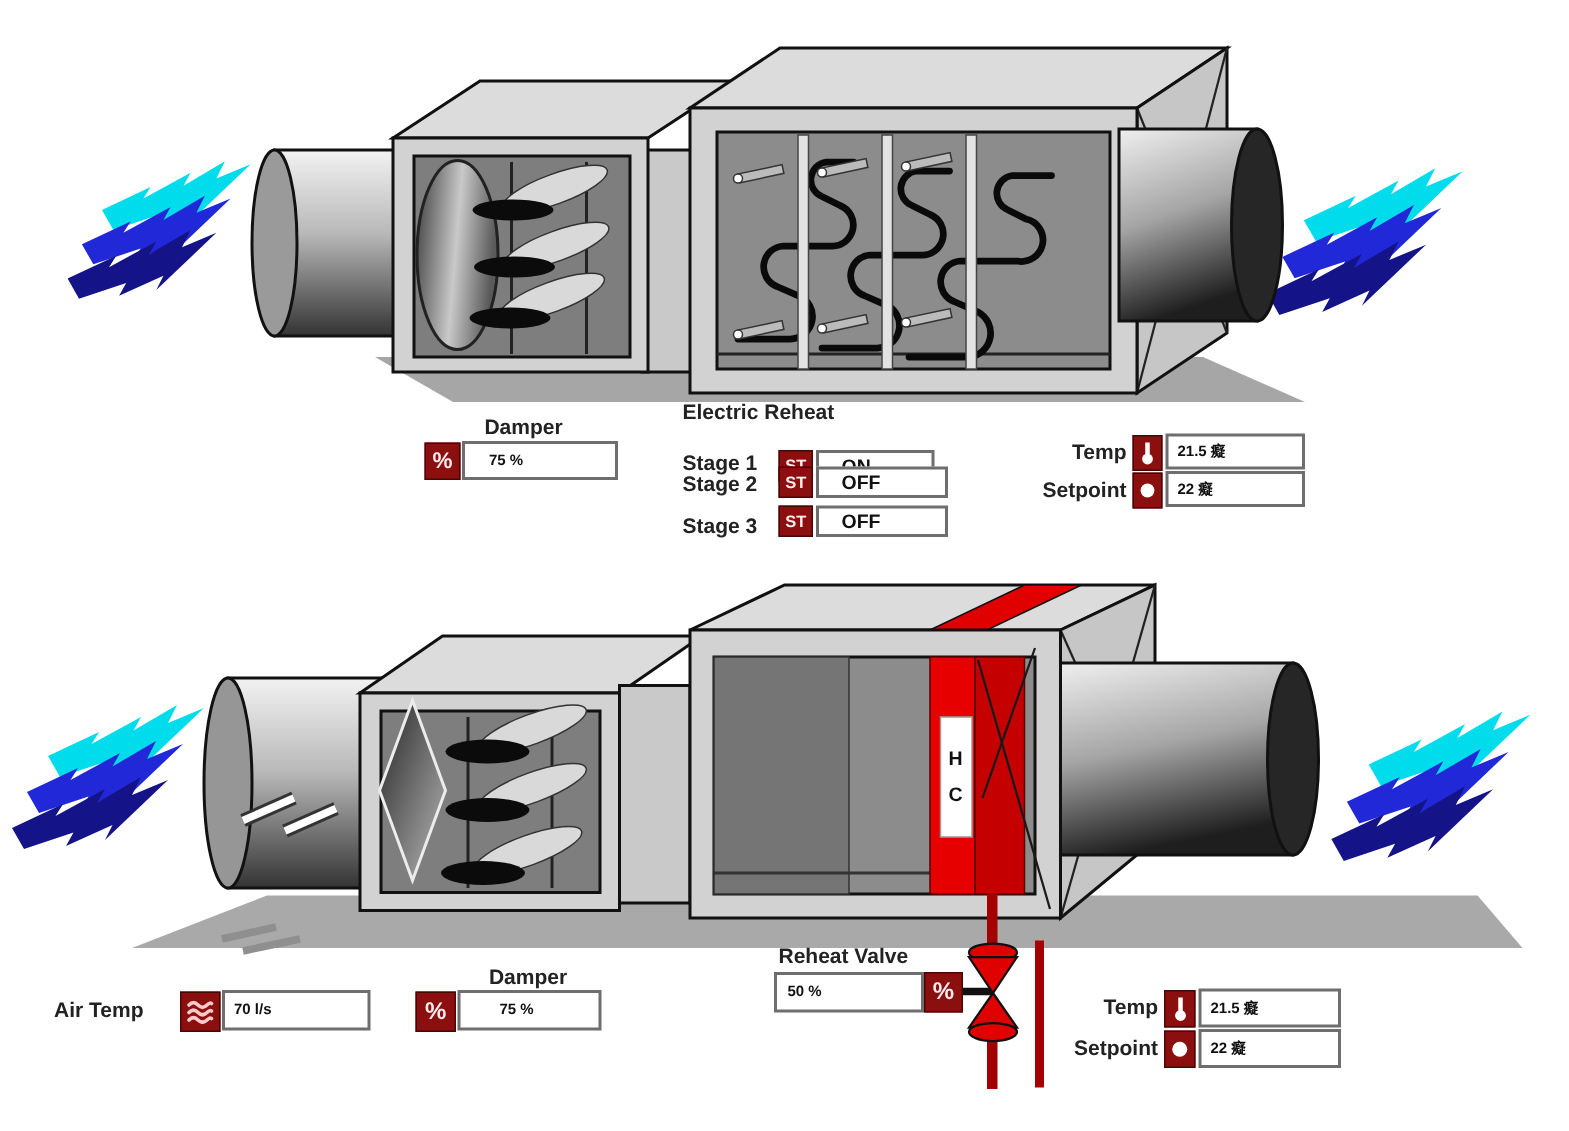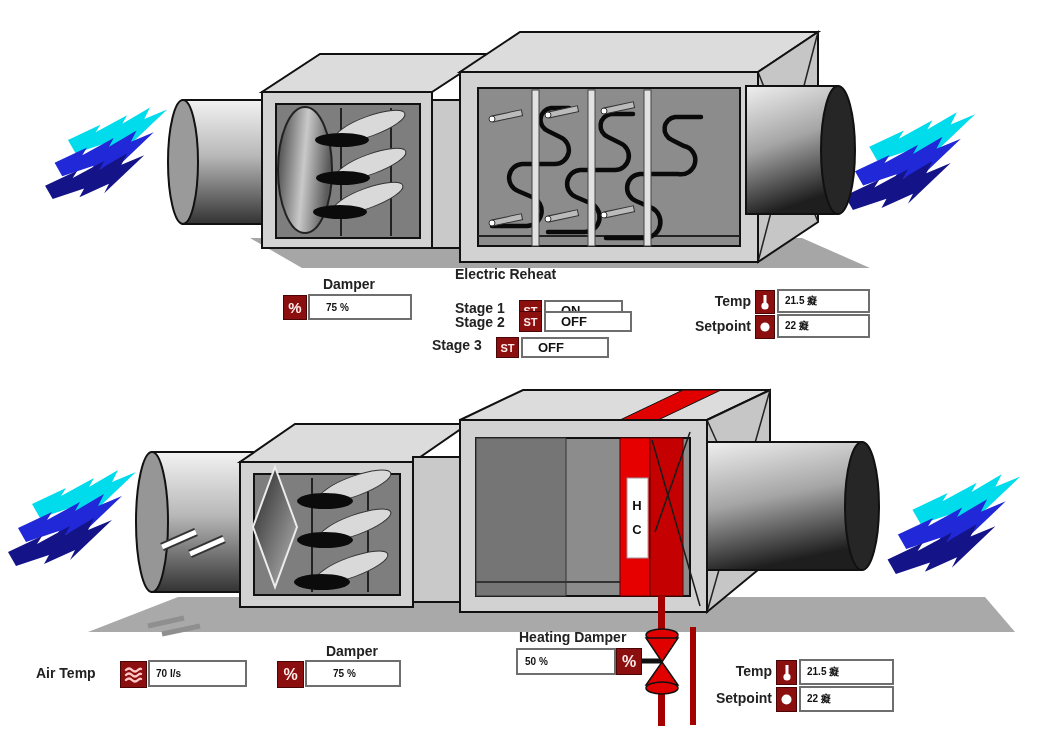--- a/index.html
+++ b/index.html
@@ -196,21 +196,21 @@
 <div class="abs panel" style="left:455px;top:300px;display:flex;">
   <span class="lbl" style="width:64px">Stage 1</span>
   <span class="badge" style="width:23px;height:21px;font-size:11px;margin-right:2px">ST</span>
   <span class="vbox" style="width:79px;height:21px;padding-left:15px;font-size:13px">ON</span>
 </div>
 <div class="abs panel" style="left:455px;top:311px;display:flex;align-items:center">
   <span class="lbl" style="width:64px">Stage 2</span>
   <span class="badge" style="width:23px;height:21px;font-size:11px;margin-right:2px">ST</span>
   <span class="vbox" style="width:88px;height:21px;padding-left:15px;font-size:13px">OFF</span>
 </div>
-<div class="abs panel" style="left:432px;top:337px;display:flex;align-items:flex-start">
+<div class="abs panel" style="left:455px;top:337px;display:flex;align-items:flex-end">
   <span class="lbl" style="width:64px">Stage 3</span>
   <span class="badge" style="width:23px;height:21px;font-size:11px;margin-right:2px">ST</span>
   <span class="vbox" style="width:88px;height:21px;padding-left:15px;font-size:13px">OFF</span>
 </div>
 
 <div class="abs panel lbl" style="left:690px;top:293px;width:61px;text-align:right">Temp</div>
 <div class="abs panel badge" style="left:755px;top:290px;width:20px;height:24px">
   <svg width="10" height="16" viewBox="0 0 10 16">
       <line x1="5" y1="1" x2="5" y2="9" stroke="#fff" stroke-width="3"></line>
       <circle cx="5" cy="12" r="3.6" fill="#fff"></circle>
@@ -233,21 +233,21 @@
     <path d="M2,9 q3,-3 6,0 q3,3 6,0 q2,-2 3,-1"></path>
     <path d="M2,14 q3,-3 6,0 q3,3 6,0 q2,-2 3,-1"></path>
   </svg>
 </div>
 <div class="abs panel vbox" style="left:148px;top:660px;width:99px;height:27px;padding-left:6px">70 l/s</div>
 
 <div class="abs panel lbl" style="left:292px;top:643px;width:120px;text-align:center">Damper</div>
 <div class="abs panel badge" style="left:277px;top:661px;width:27px;height:27px;font-size:16px">%</div>
 <div class="abs panel vbox" style="left:305px;top:660px;width:96px;height:27px;padding-left:26px">75 %</div>
 
-<div class="abs panel lbl" style="left:519px;top:629px">Heating Damper</div>
+<div class="abs panel lbl" style="left:519px;top:629px">Reheat Valve</div>
 <div class="abs panel vbox" style="left:516px;top:648px;width:100px;height:27px;padding-left:7px">50 %</div>
 <div class="abs panel badge" style="left:616px;top:648px;width:26px;height:27px;font-size:16px">%</div>
 
 <div class="abs panel lbl" style="left:692px;top:663px;width:80px;text-align:right">Temp</div>
 <div class="abs panel badge" style="left:776px;top:660px;width:21px;height:25px">
   <svg width="10" height="17" viewBox="0 0 10 17">
       <line x1="5" y1="1" x2="5" y2="10" stroke="#fff" stroke-width="3"></line>
       <circle cx="5" cy="13" r="3.6" fill="#fff"></circle>
     </svg>
 </div>

